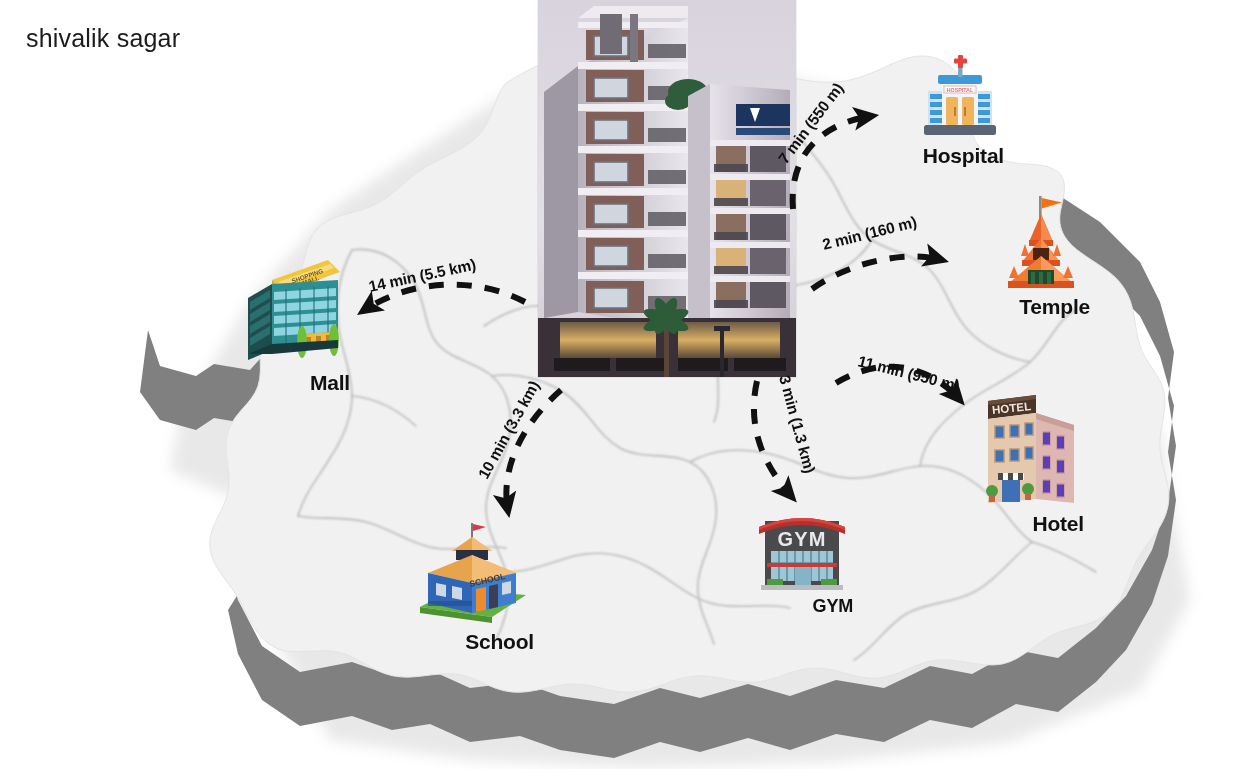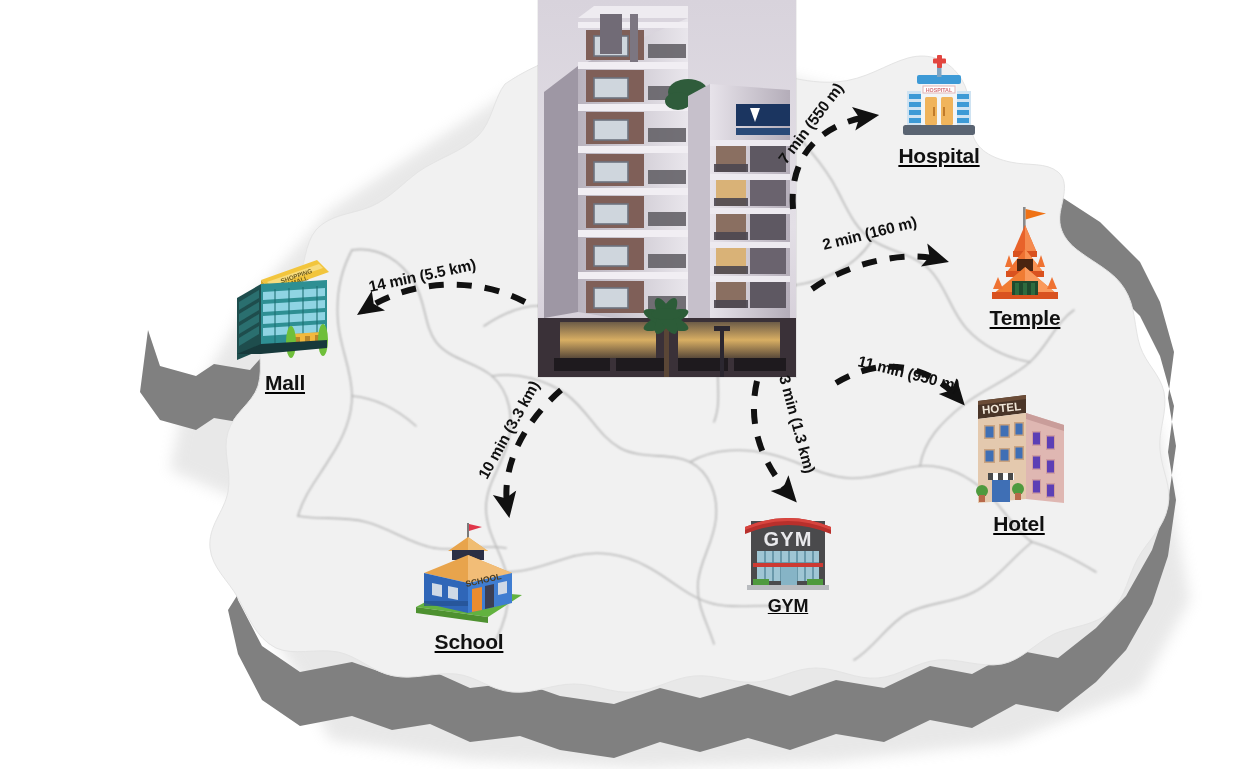--- a/index.html
+++ b/index.html
@@ -57,23 +57,22 @@
     font-size: 15.5px;
     font-weight: 700;
     fill: #101010;
     letter-spacing: -.2px;
   }
 
   
   .poi {
     position: absolute;
     width: 130px;
-    text-align: center;
+    text-align: right;
     transform: translate(-50%, 0);
-    text-decoration: underline;
   }
   .poi .poi-icon {
     display: block;
     margin: 0 auto;
     line-height: 0;
   }
   .poi .poi-label {
     display: block;
     margin-top: 2px;
     font-size: 21px;
@@ -426,21 +425,21 @@
         <rect x="42" y="10" width="4.5" height="12" fill="#7fa6c4"></rect>
         <g fill="#e2453f">
           <rect x="38" y="3.5" width="13" height="5" rx="1"></rect>
           <rect x="42" y="0" width="5" height="13" rx="1"></rect>
         </g>
       </svg>
     </span>
     <span class="poi-label">Hospital</span>
   </div>
 
-  <div class="poi" style="left:1025px; top:205px;">
+  <div class="poi" style="left:1025px; top:194px;">
     <span class="poi-icon">
       <svg width="98" height="100" viewBox="0 0 98 100" xmlns="http://www.w3.org/2000/svg">
         <rect x="47" y="2" width="2.6" height="26" fill="#8a8a8a"></rect>
         <path d="M 49.6 4 L 70 8.5 L 49.6 14.5 Z" fill="#ef7215"></path>
         <polygon points="49,20 61,48 37,48" fill="#e8622a"></polygon>
         <polygon points="49,20 61,48 49,48" fill="#f58a4e"></polygon>
         <rect x="37" y="46" width="24" height="6" fill="#d9521f"></rect>
         <polygon points="49,44 68,68 30,68" fill="#ef7232"></polygon>
         <polygon points="49,44 68,68 49,68" fill="#f99253"></polygon>
         <rect x="30" y="66" width="38" height="6" fill="#d9521f"></rect>
@@ -648,14 +647,15 @@
           <ellipse cx="60" cy="84" rx="5" ry="16"></ellipse>
           <ellipse cx="92" cy="82" rx="5" ry="16"></ellipse>
         </g>
 
         <polygon points="6,96 30,86 96,82 96,90 30,96" fill="#17393b"></polygon>
       </svg>
     </span>
     <span class="poi-label">Mall</span>
   </div>
 
+  <div id="page-title">shivalik sagar</div>
 
 </div>
 
 </body></html>

